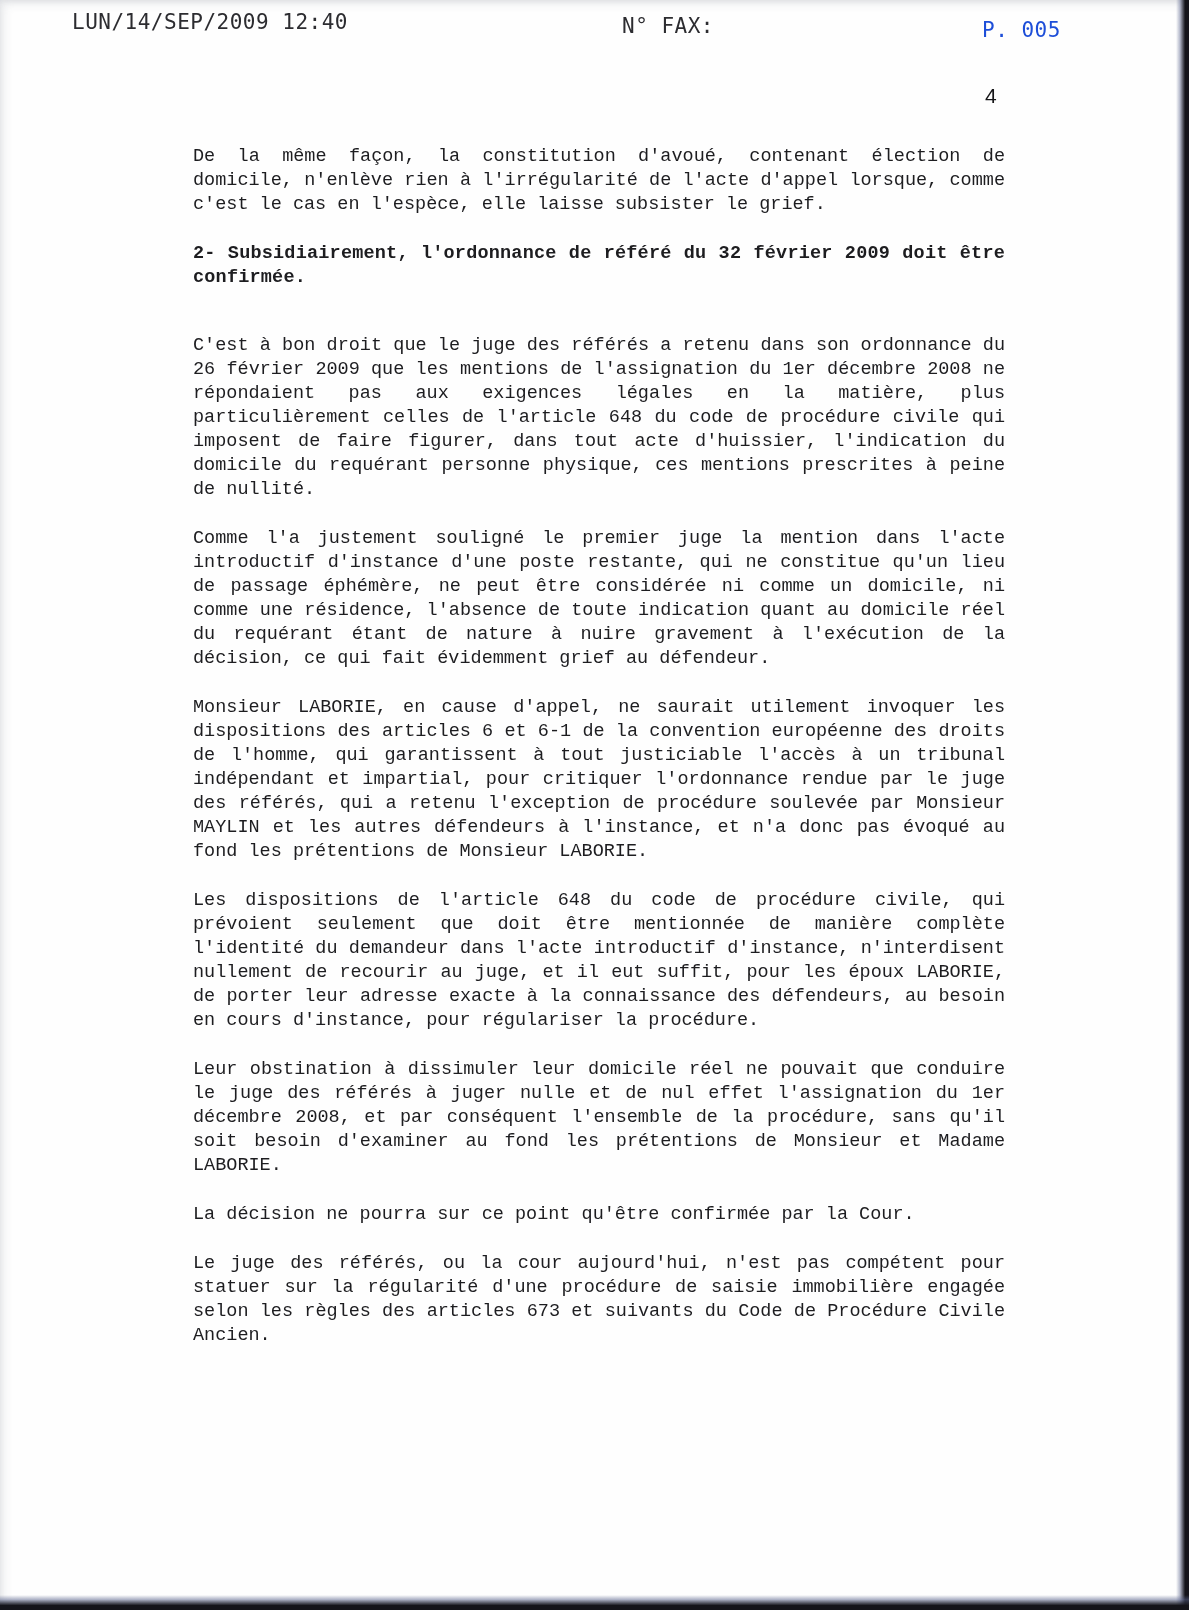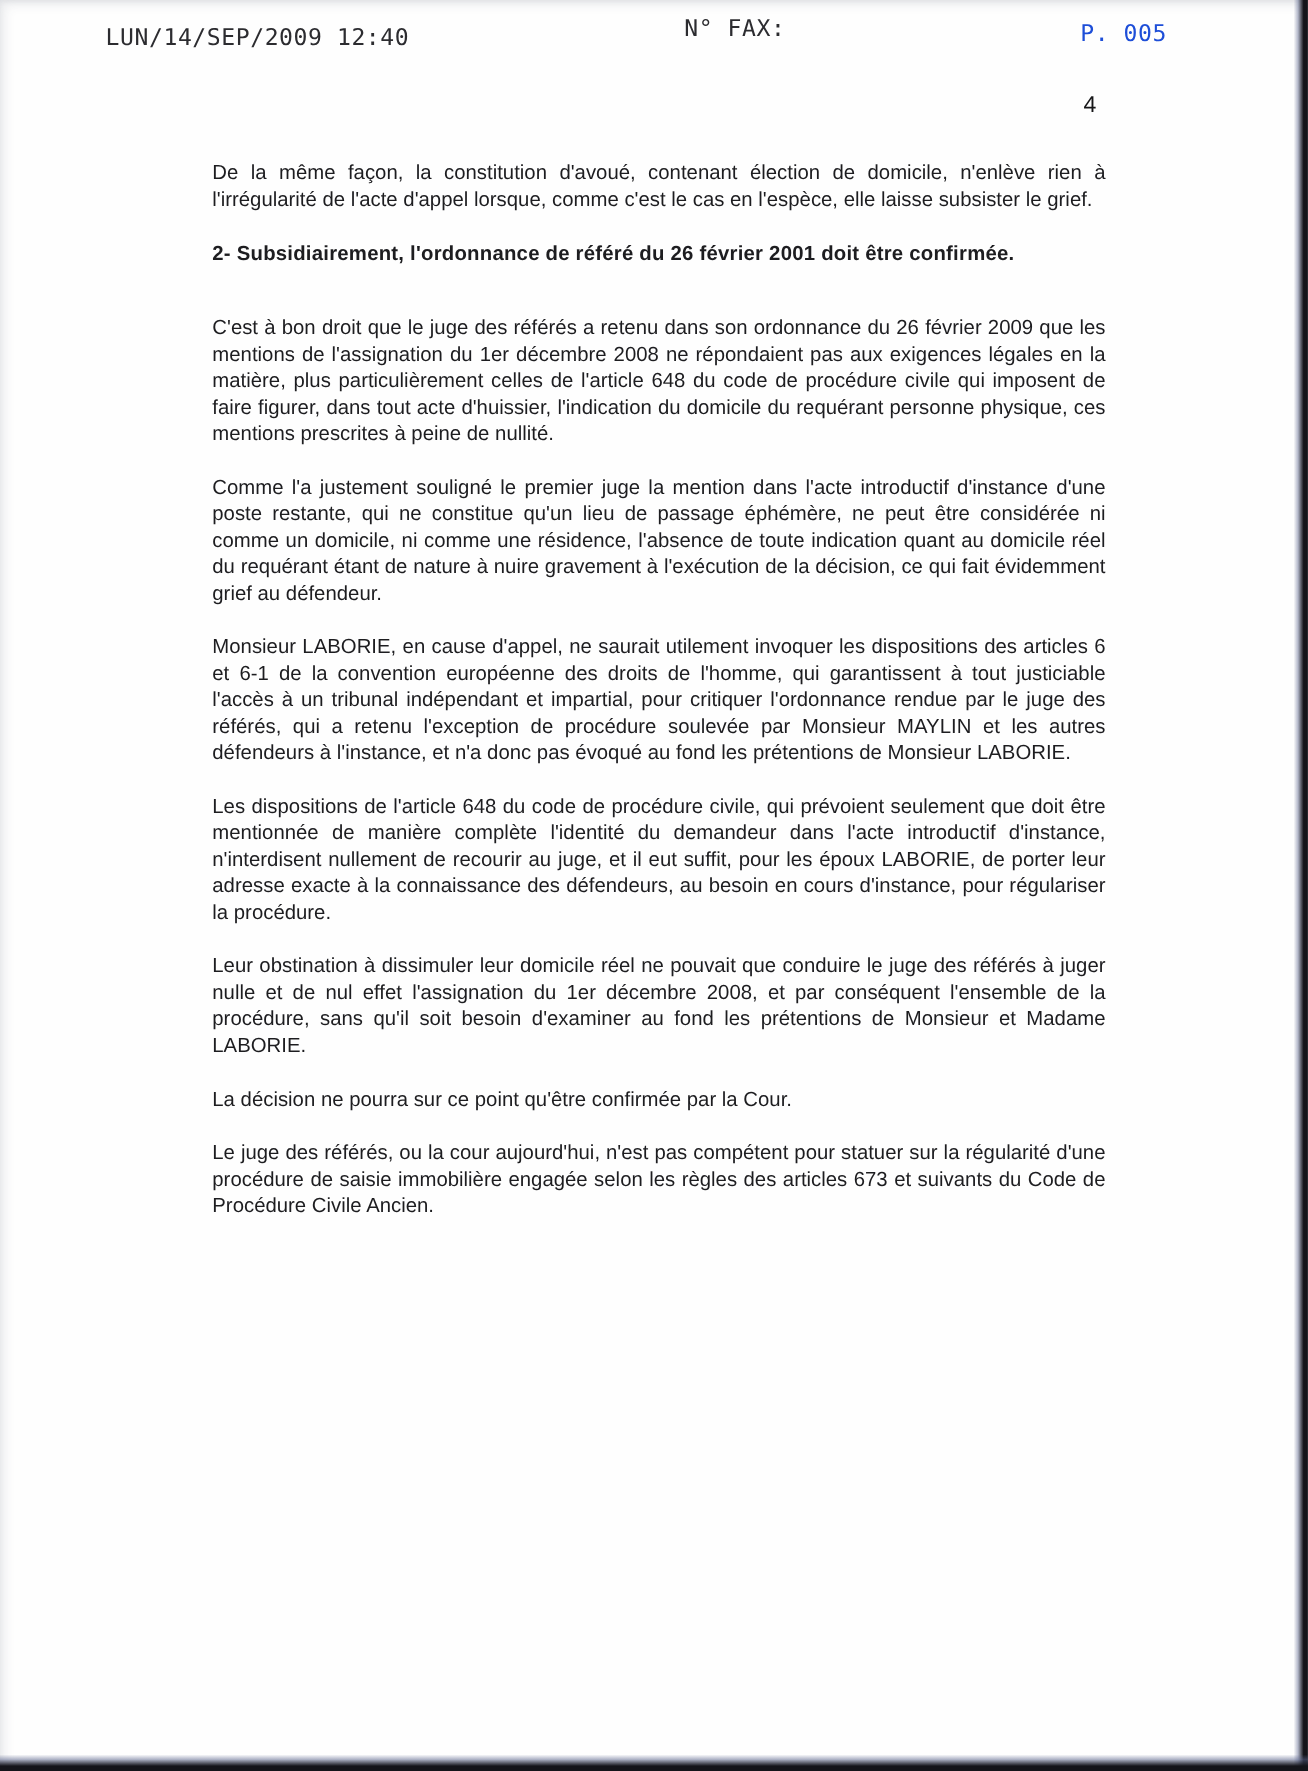--- a/index.html
+++ b/index.html
@@ -34,42 +34,42 @@
   .fax-header {
     position: absolute;
     top: 10px; left: 0;
     width: 100%;
     font-family: "DejaVu Sans Mono", monospace;
     font-size: 21px;
     letter-spacing: 0.5px;
     color: #2c2c30;
     white-space: nowrap;
   }
-  .fax-datetime { position: absolute; left: 96px; top: 0; margin-top: 12px; }
+  .fax-datetime { position: absolute; left: 72px; top: 0; }
   .fax-number-label { position: absolute; left: 622px; top: 4px; }
   .fax-page-indicator {
     position: absolute; left: 982px; top: 8px;
     color: #1d4ed8;
   }
   .page-number {
     position: absolute;
     top: 84px; left: 985px;
     font-size: 21px;
     color: #161618;
   }
   .content {
     position: absolute;
     top: 145px;
     left: 193px;
     width: 812px;
     font-size: 18.5px;
     line-height: 24px;
     text-align: justify;
   }
-  .content p { margin: 0 0 25px 0; }
+  .content p { margin: 0 0 25px 0; font-family: Liberation Mono, monospace; }
   .content p.heading {
     font-weight: 700;
     margin: 20px 0 44px 0;
     letter-spacing: 0.2px;
   }
 </style>
 </head>
 <body>
 
 <div class="scan-page">
@@ -77,21 +77,21 @@
   <div class="fax-header">
     <span class="fax-datetime">LUN/14/SEP/2009 12:40</span>
     <span class="fax-number-label">N° FAX:</span>
     <span class="fax-page-indicator">P. 005</span>
   </div>
 
   <div class="page-number">4</div>
 
   <div class="content">
     <p class="body">De la même façon, la constitution d'avoué, contenant élection de domicile, n'enlève rien à l'irrégularité de l'acte d'appel lorsque, comme c'est le cas en l'espèce, elle laisse subsister le grief.</p>
-    <p class="heading">2-  Subsidiairement, l'ordonnance de référé du 26 février 2001 doit être confirmée.</p>
+    <p class="heading">2-  Subsidiairement, l'ordonnance de référé du 32 février 2009 doit être confirmée.</p>
     <p class="body">C'est à bon droit que le juge des référés a retenu dans son ordonnance du 26 février 2009 que les mentions de l'assignation du 1er décembre 2008 ne répondaient pas aux exigences légales en la matière, plus particulièrement celles de l'article 648 du code de procédure civile qui imposent de faire figurer, dans tout acte d'huissier, l'indication du domicile du requérant personne physique, ces mentions prescrites à peine de nullité.</p>
     <p class="body">Comme l'a justement souligné le premier juge la mention dans l'acte introductif d'instance d'une poste restante, qui ne constitue qu'un lieu de passage éphémère, ne peut être considérée ni comme un domicile, ni comme une résidence, l'absence de toute indication quant au domicile réel du requérant étant de nature à nuire gravement à l'exécution de la décision, ce qui fait évidemment grief au défendeur.</p>
     <p class="body">Monsieur LABORIE, en cause d'appel, ne saurait utilement invoquer les dispositions des articles 6 et 6-1 de la convention européenne des droits de l'homme, qui garantissent à tout justiciable l'accès à un tribunal indépendant et impartial, pour critiquer l'ordonnance rendue par le juge des référés, qui a retenu l'exception de procédure soulevée par Monsieur MAYLIN et les autres défendeurs à l'instance, et n'a donc pas évoqué au fond les prétentions de Monsieur LABORIE.</p>
     <p class="body">Les dispositions de l'article 648 du code de procédure civile, qui prévoient seulement que doit être mentionnée de manière complète l'identité du demandeur dans l'acte introductif d'instance, n'interdisent nullement de recourir au juge, et il eut suffit, pour les époux LABORIE, de porter leur adresse exacte à la connaissance des défendeurs, au besoin en cours d'instance, pour régulariser la procédure.</p>
     <p class="body">Leur obstination à dissimuler leur domicile réel ne pouvait que conduire le juge des référés à juger nulle et de nul effet l'assignation du 1er décembre 2008, et par conséquent l'ensemble de la procédure, sans qu'il soit besoin d'examiner au fond les prétentions de Monsieur et Madame LABORIE.</p>
     <p class="body">La décision ne pourra sur ce point qu'être confirmée par la Cour.</p>
     <p class="body">Le juge des référés, ou la cour aujourd'hui, n'est pas compétent pour statuer sur la régularité d'une procédure de saisie immobilière engagée selon les règles des articles 673 et suivants du Code de Procédure Civile Ancien.</p>
   </div>
 
   <div class="edge-right"></div>

